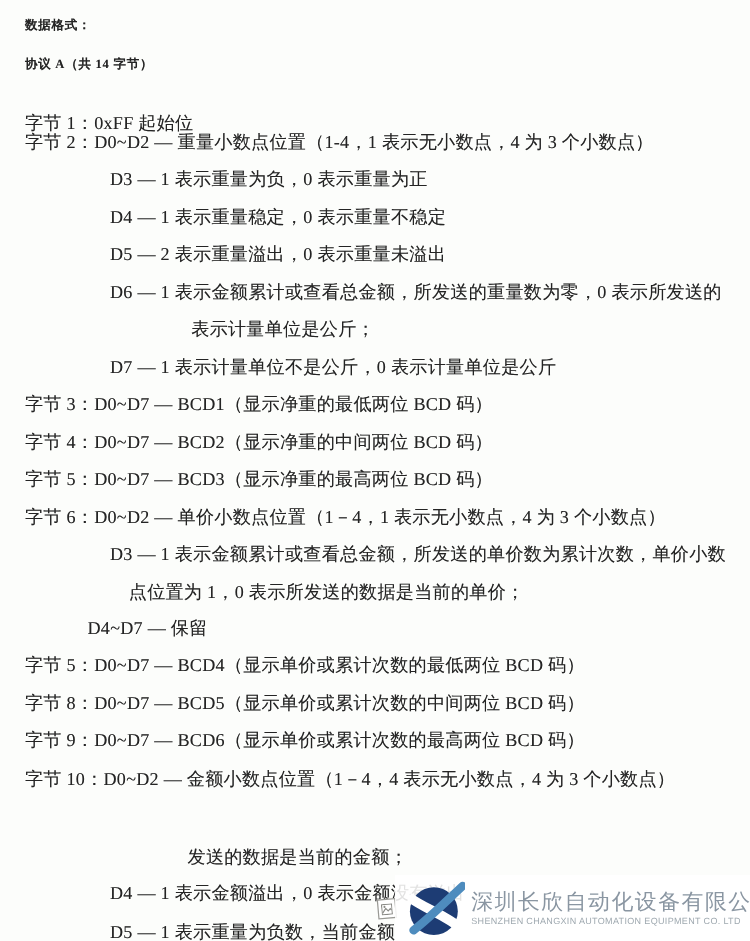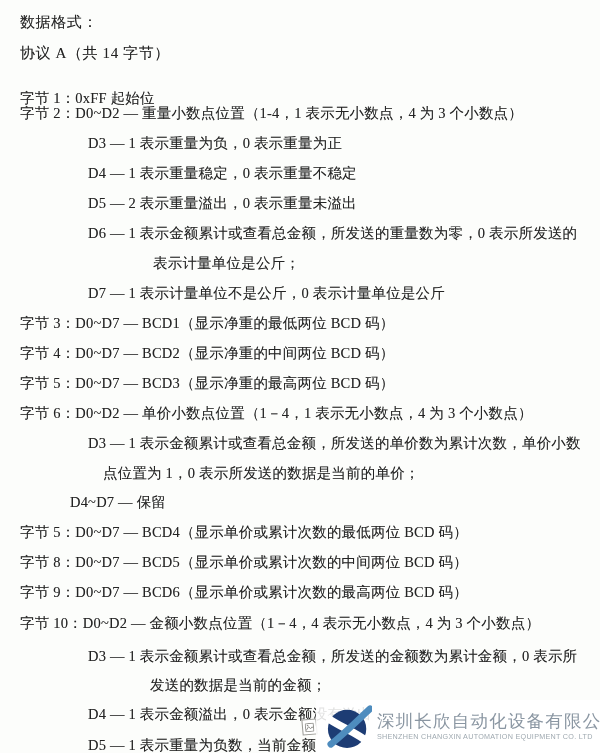--- a/index.html
+++ b/index.html
@@ -16,22 +16,22 @@
     font-size:14.5px;
     color:#242424;
   }
   .ln{
     position:absolute;
     white-space:nowrap;
     letter-spacing:0.2px;
     text-shadow:0 0 0.4px rgba(40,40,40,0.35);
   }
   .b{
-    font-weight:normal;
-    font-size:15px;
+    font-weight:bold;
+    font-size:10px;
     letter-spacing:0.6px;
   }
   .watermark{
     position:absolute;
     left:316px;top:700px;
     width:284px;height:53px;
     background:rgba(255,255,255,0.87);
     display:flex;
     align-items:center;
     z-index:5;
@@ -98,21 +98,20 @@
   <div class="ln" style="top:404px;left:20px">字节 6：D0~D2 — 单价小数点位置（1－4，1 表示无小数点，4 为 3 个小数点）</div>
   <div class="ln" style="top:434px;left:88px">D3 — 1 表示金额累计或查看总金额，所发送的单价数为累计次数，单价小数</div>
   <div class="ln" style="top:464px;left:103px">点位置为 1，0 表示所发送的数据是当前的单价；</div>
   <div class="ln" style="top:493px;left:70px">D4~D7 — 保留</div>
 
   <div class="ln" style="top:523px;left:20px">字节 5：D0~D7 — BCD4（显示单价或累计次数的最低两位 BCD 码）</div>
   <div class="ln" style="top:553px;left:20px">字节 8：D0~D7 — BCD5（显示单价或累计次数的中间两位 BCD 码）</div>
   <div class="ln" style="top:583px;left:20px">字节 9：D0~D7 — BCD6（显示单价或累计次数的最高两位 BCD 码）</div>
 
   <div class="ln" style="top:614px;left:20px">字节 10：D0~D2 — 金额小数点位置（1－4，4 表示无小数点，4 为 3 个小数点）</div>
-  <div class="ln" style="top:647px;left:88px">D3 — 1 表示金额累计或查看总金额，所发送的金额数为累计金额，0 表示所</div>
   <div class="ln" style="top:676px;left:150px">发送的数据是当前的金额；</div>
   <div class="ln" style="top:705px;left:88px">D4 — 1 表示金额溢出，0 表示金额没有溢出</div>
   <div class="ln" style="top:736px;left:88px">D5 — 1 表示重量为负数，当前金额</div>
 
   <div class="imgph">
     <svg width="9" height="9" viewBox="0 0 10 10">
       <rect x="0.5" y="0.5" width="9" height="9" fill="none" stroke="#8a8a86" stroke-width="1"></rect>
       <path d="M1 8 L4 4 L6 6.5 L8 4.5 L9 6" fill="none" stroke="#8a8a86" stroke-width="1"></path>
       <circle cx="3" cy="2.6" r="0.9" fill="#8a8a86"></circle>
     </svg>

